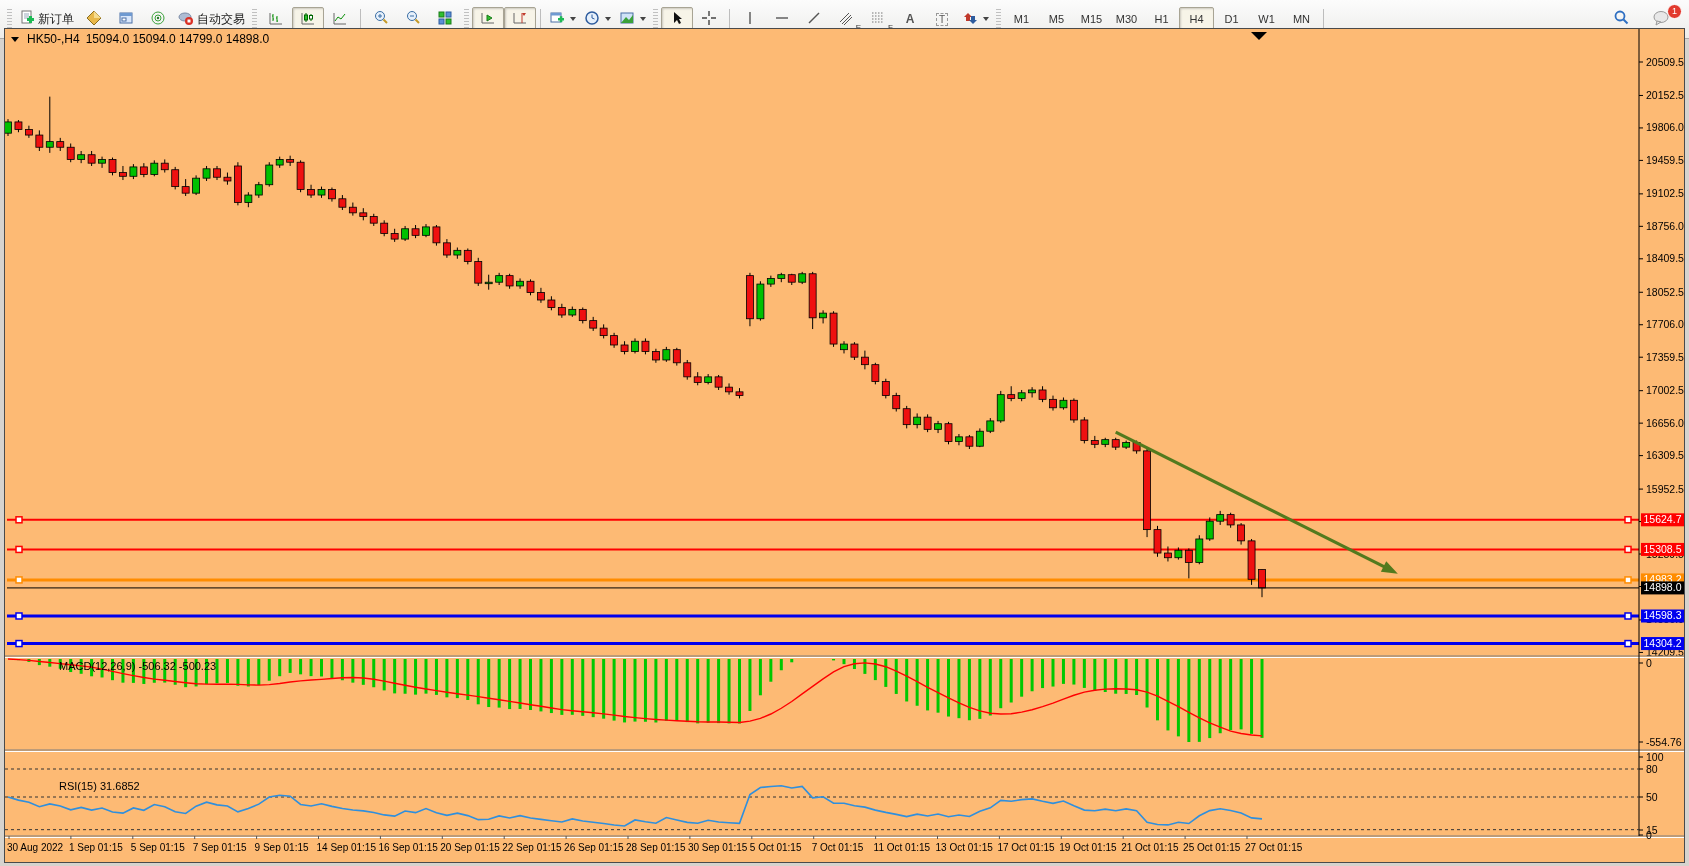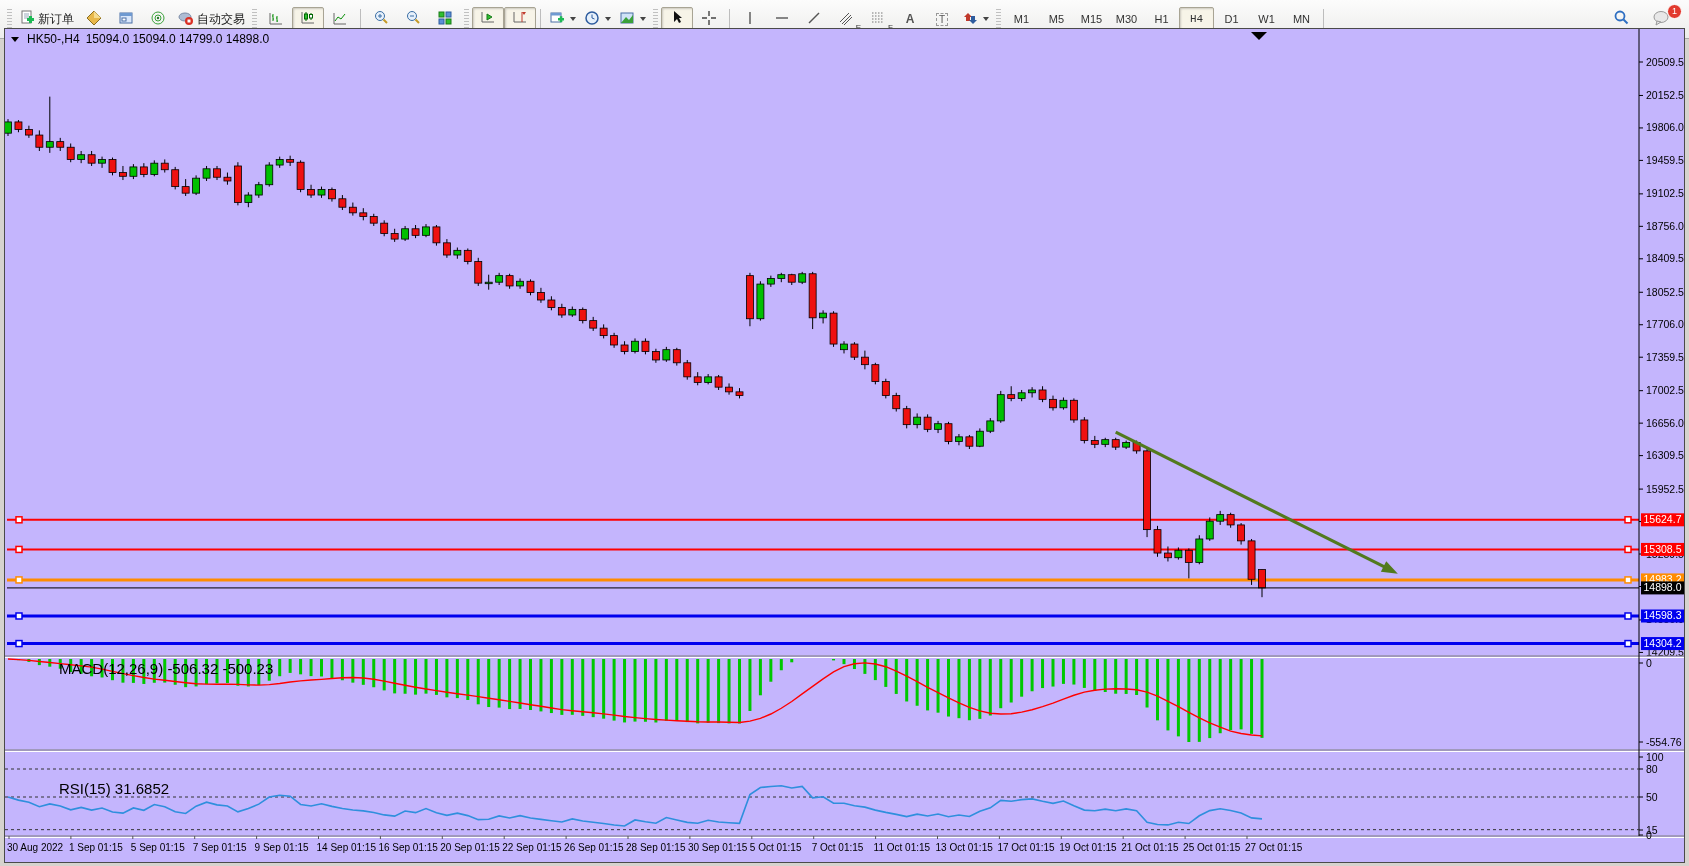--- a/index.html
+++ b/index.html
@@ -5,42 +5,42 @@
   html,body{margin:0;padding:0;width:1689px;height:866px;overflow:hidden;
     background:#d6d3ce;font-family:"Liberation Sans",sans-serif;}
   
   .toolbar{position:absolute;top:0;left:0;right:0;height:39px;
     background:linear-gradient(#fcfcfc,#ededeb);border-bottom:1px solid #a9a9a9;
     display:flex;align-items:center;padding:0 4px;box-sizing:border-box;}
   .tb-btn{height:23px;min-width:24px;display:flex;align-items:center;justify-content:center;
     gap:3px;padding:0 3px;border:1px solid transparent;border-radius:2px;color:#222;
     font-size:12px;background:transparent;position:relative;}
   .tb-btn.pressed{background:#f7f4e8;border:1px solid #a8a494;
-    box-shadow:inset 1px 1px 2px rgba(0,0,0,.18);font-family:Liberation Mono, monospace;}
+    box-shadow:inset 1px 1px 2px rgba(0,0,0,.18);}
   .tb-sep{width:1px;height:20px;background:#bdbdbd;margin:0 4px;}
   .tb-grip{width:5px;height:20px;margin:0 3px;
     background:repeating-linear-gradient(180deg,#c0c0c0 0 1px,transparent 1px 3px);}
   .tf-btn{font-size:11px;color:#333;min-width:27px;}
   .caret{width:0;height:0;border-left:3px solid transparent;border-right:3px solid transparent;
     border-top:4px solid #444;margin-left:2px;}
   .glyphA{font-size:12px;color:#555;font-weight:bold;}
   .glyphT{font-size:10px;color:#555;border:1px dashed #999;padding:0 2px;}
   .sub{position:absolute;right:0;bottom:-1px;font-size:8px;color:#333;}
   .tb-right{margin-left:auto;display:flex;align-items:center;margin-right:8px;}
   .badge{position:absolute;top:-4px;right:-6px;background:#e23a2e;color:#fff;
     border-radius:8px;min-width:13px;height:13px;font-size:9px;line-height:13px;
     text-align:center;border:1px solid #fff;}
   
   .chart-window{position:absolute;top:28px;left:4px;right:4px;bottom:3px;
-    background:#c4b5fd;border:1px solid #4a4a4a;}
+    background:#fdba74;border:1px solid #4a4a4a;}
   .chart-title{position:absolute;left:6px;top:3px;font-size:12px;color:#000;
     display:flex;align-items:center;gap:6px;z-index:5;}
   .menu-tri{width:0;height:0;border-left:4px solid transparent;border-right:4px solid transparent;
     border-top:5px solid #000;margin-right:2px;}
-  .ind-label{position:absolute;left:6px;font-size:15px;color:#000;z-index:5;white-space:pre;padding-left:48px;}
+  .ind-label{position:absolute;left:6px;font-size:11px;color:#000;z-index:5;white-space:pre;padding-left:48px;}
   svg text{font-family:"Liberation Sans",sans-serif;}
 </style>
 </head>
 <body>
 
 <div class="toolbar">
   <div class="tb-grip"></div>
 
   <div class="tb-btn">
     <span>

